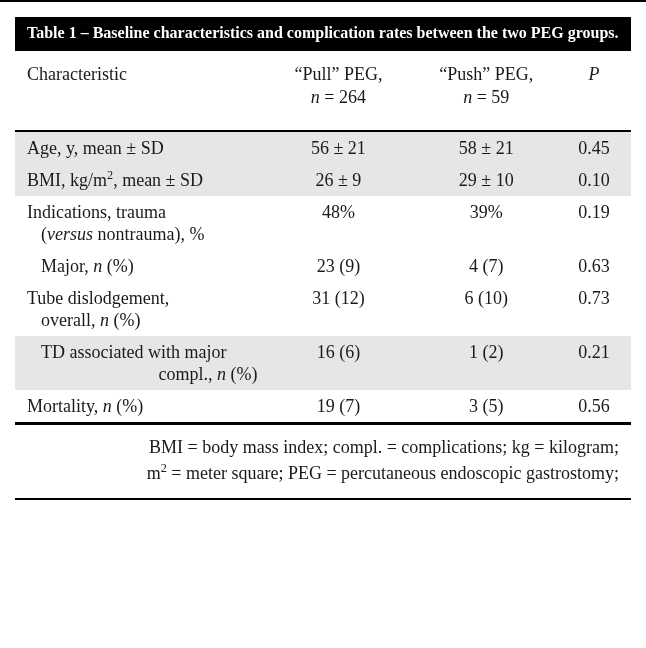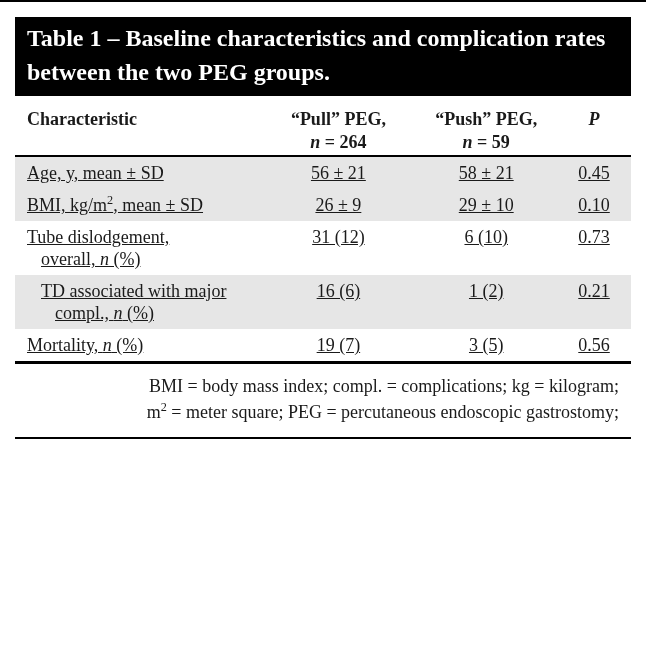--- a/index.html
+++ b/index.html
@@ -12,42 +12,42 @@
   html,body{margin:0;padding:0;}
   body{
     width:646px;height:648px;overflow:hidden;
     background:#ffffff;color:var(--text);
     font-family:"Liberation Serif", serif;
   }
   .top-rule{height:2px;background:var(--rule);margin-bottom:15px;}
   .table-wrap{margin:0 15px;}
   .title-box{
     background:var(--header-bg);color:var(--header-text);
-    font-weight:bold;font-size:24px;line-height:1.4;
+    font-weight:bold;font-size:16px;line-height:1.4;
     padding:5px 12px 7px;margin-bottom:8px;
   }
   table{
     width:100%;border-collapse:collapse;table-layout:fixed;
     font-size:18px;border-bottom:3px solid var(--rule);
   }
   thead th{
-    font-weight:bold;text-align:center;vertical-align:top;
-    padding:4px 0 1px;line-height:23px;font-size:18px;
+    font-weight:normal;text-align:center;vertical-align:top;
+    padding:4px 0 21px;line-height:23px;font-size:18px;
   }
   thead tr{border-bottom:2px solid var(--rule);}
   th.char-col{text-align:left;padding-left:12px;}
   tbody td{
     vertical-align:top;text-align:center;
-    padding:5px 0;line-height:22px;text-decoration:underline;
+    padding:5px 0;line-height:22px;
   }
   td.label-cell{text-align:left;padding-left:12px;padding-right:4px;}
   tr.shaded{background:var(--row-shade);}
   .line.indent-0{padding-left:0;}
   .line.indent-1{padding-left:14px;}
-  .line.indent-2{padding-left:28px;}
+  .line.indent-2{padding-left:28px;text-align:right;}
   sup{font-size:68%;line-height:0;vertical-align:super;}
   i{font-style:italic;}
   .footnote{
     padding:9px 12px 12px;font-size:18px;line-height:26px;text-align:right;
   }
   .bottom-rule{height:2px;background:var(--rule);}
 </style>
 </head>
 <body>
 
@@ -92,20 +92,37 @@
           <tr class="shaded">
     <td class="label-cell">
               <div class="line indent-0">BMI, kg/m<sup>2</sup>, mean ± SD</div>
             </td>
     <td>26 ± 9</td>
     <td>29 ± 10</td>
     <td>0.10</td>
   </tr>
           <tr>
     <td class="label-cell">
+              <div class="line indent-0">Indications, trauma</div>
+              <div class="line indent-1">(<i>versus</i> nontrauma), %</div>
+            </td>
+    <td>48%</td>
+    <td>39%</td>
+    <td>0.19</td>
+  </tr>
+          <tr>
+    <td class="label-cell">
+              <div class="line indent-1">Major, <i>n</i> (%)</div>
+            </td>
+    <td>23 (9)</td>
+    <td>4 (7)</td>
+    <td>0.63</td>
+  </tr>
+          <tr>
+    <td class="label-cell">
               <div class="line indent-0">Tube dislodgement,</div>
               <div class="line indent-1">overall, <i>n</i> (%)</div>
             </td>
     <td>31 (12)</td>
     <td>6 (10)</td>
     <td>0.73</td>
   </tr>
           <tr class="shaded">
     <td class="label-cell">
               <div class="line indent-1">TD associated with major</div>

